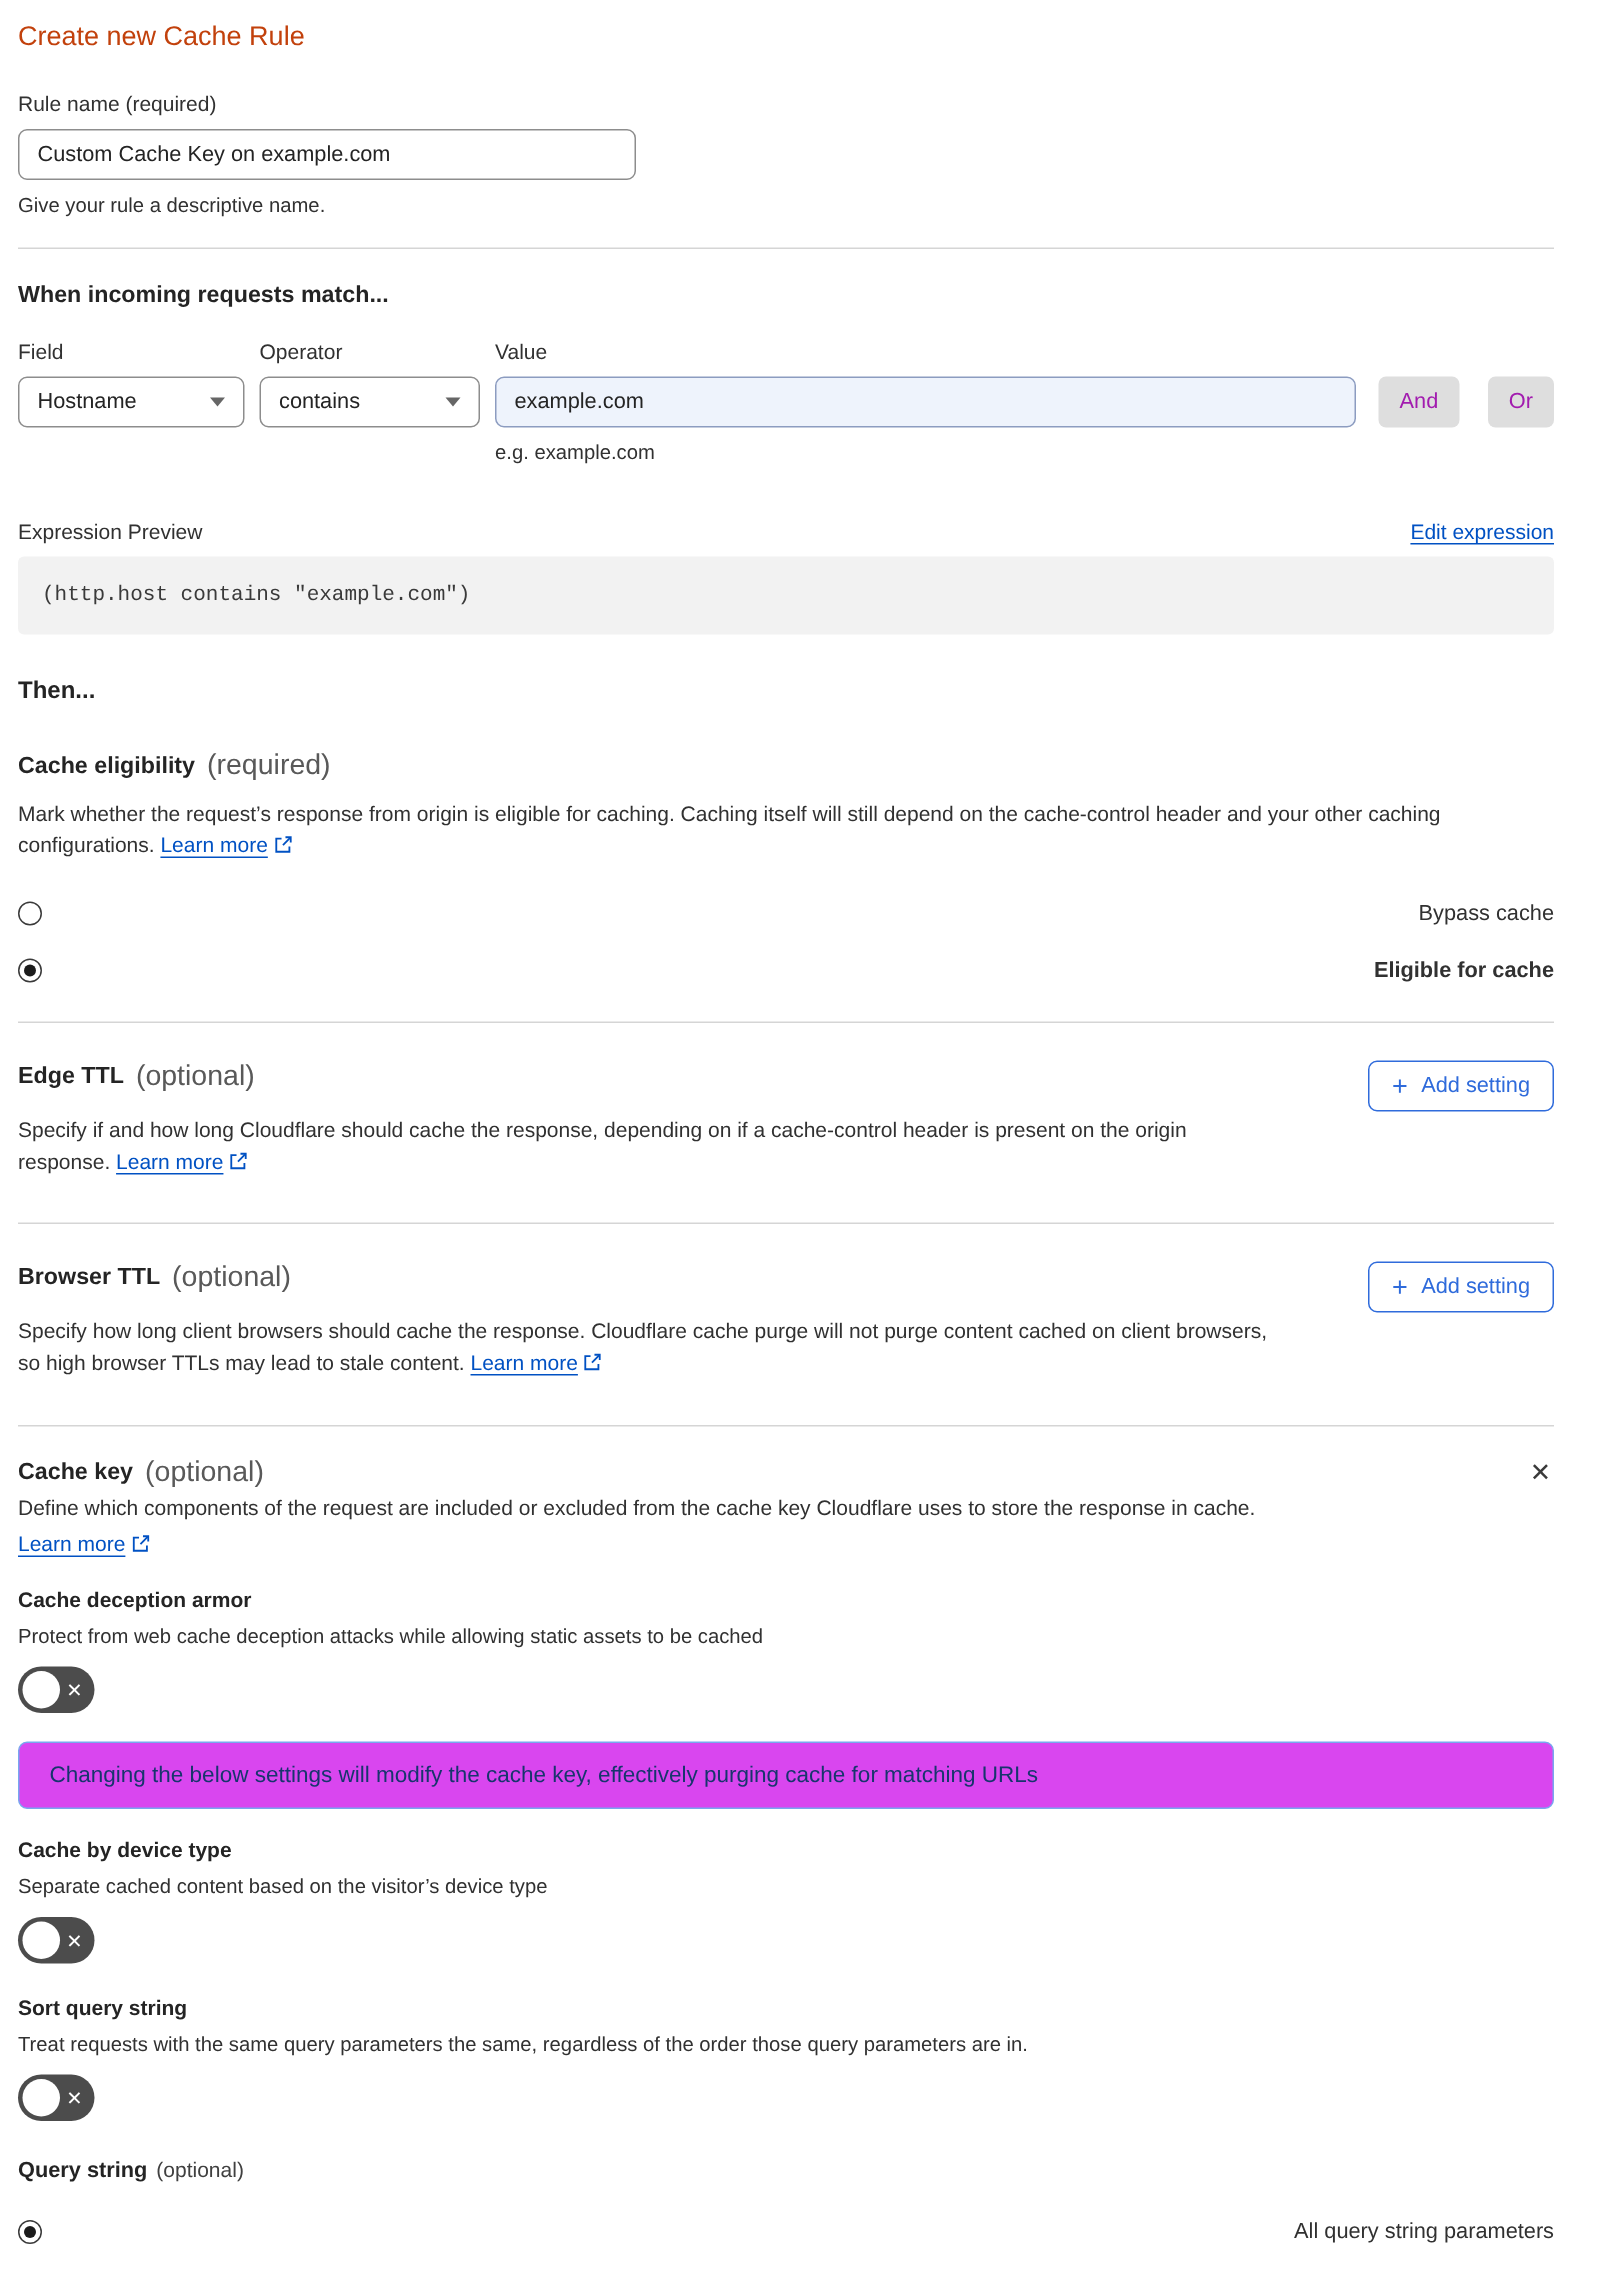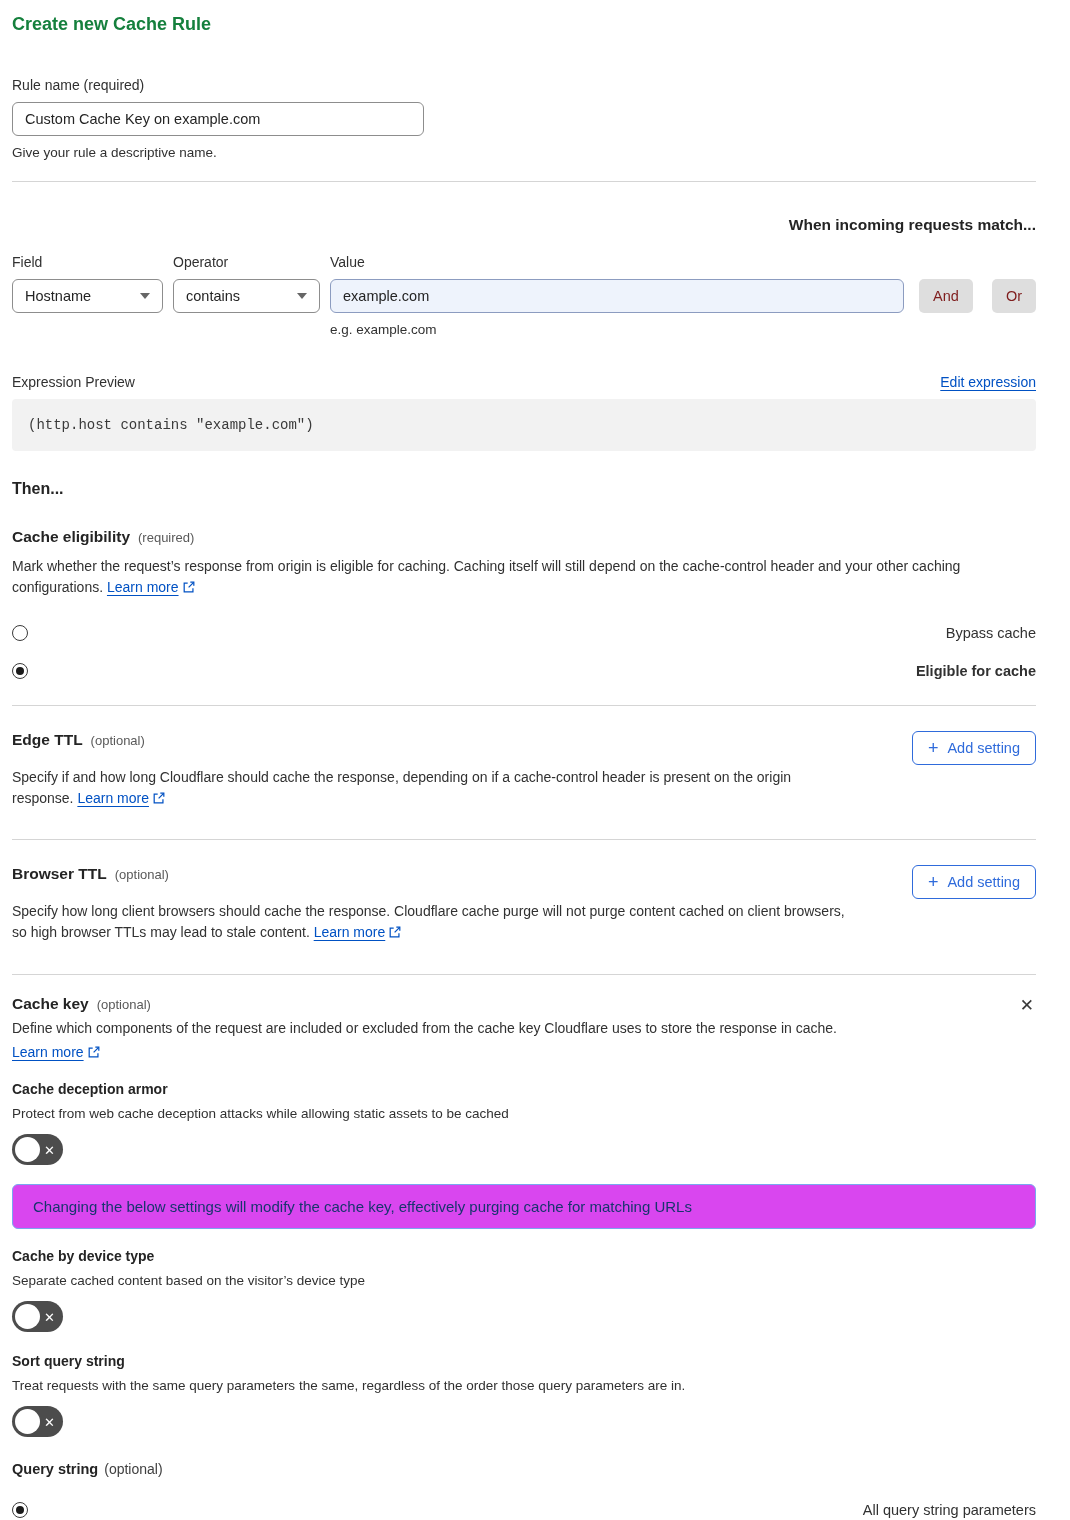--- a/index.html
+++ b/index.html
@@ -5,21 +5,21 @@
   * { box-sizing: border-box; margin: 0; padding: 0; }
   html,body { background:#fff; }
   body {
     width:1070px; height:1520px; overflow:hidden;
     font-family:"Liberation Sans", sans-serif;
     color:#313131;
     -webkit-font-smoothing:antialiased;
   }
   .container { width:1024px; margin:14px 0 0 12px; }
 
-  h1.page-title { font-size:18px; font-weight:700; color:#15803d; margin-bottom:42px; }
+  h1.page-title { font-size:18px; font-weight:400; color:#c2410c; margin-bottom:26px; }
 
   .form-label { font-size:14px; margin-bottom:9px; }
   .text-input {
     height:34px; border:1px solid #8d8d8d; border-radius:6px;
     padding:0 12px; font-size:14.5px; font-family:"Liberation Sans", sans-serif;
     color:#242424; background:#fff; outline:none; display:block;
   }
   .rule-name-input { width:412px; }
   .helper { font-size:13.5px; margin-top:9px; color:#313131; }
 
@@ -40,41 +40,41 @@
     display:flex; align-items:center; justify-content:space-between;
     padding:0 12px; font-size:14.5px; color:#242424; cursor:pointer;
   }
   .caret { width:0; height:0; border-left:5px solid transparent; border-right:5px solid transparent; border-top:6px solid #666; }
   .value-input {
     width:100%; background:#eef3fc; border-color:#8c9cc0; color:#242424;
   }
   .andor { display:flex; margin-left:15px; margin-bottom:0; }
   .btn-gray {
     height:34px; padding:0 14px; border:none; border-radius:5px;
-    background:#dedede; color:#7f1d1d; font-size:14.5px;
+    background:#dedede; color:#a21caf; font-size:14.5px;
     font-family:"Liberation Sans", sans-serif; cursor:pointer;
   }
   .btn-gray + .btn-gray { margin-left:19px; }
   .eg-helper { margin-left:318px; }
 
   
   .expr-row { display:flex; justify-content:space-between; align-items:baseline; margin-top:37px; }
   .expr-label { font-size:14px; }
   a.link { color:#0051c3; text-decoration:underline; text-underline-offset:3px; font-size:14px; cursor:pointer; }
   .code-block {
     margin-top:9px; background:#f2f2f2; border-radius:4px;
     padding:18px 16px; font-family:"Liberation Mono","DejaVu Sans Mono",monospace;
     font-size:14px; color:#3a3a3a;
   }
 
   .then-heading { font-size:16px; font-weight:700; color:#242424; margin-top:29px; }
 
   .sec-title-row { display:flex; align-items:center; }
   .sec-title { font-size:15.5px; font-weight:700; color:#242424; }
-  .sec-optional { font-size:13px; color:#595959; margin-left:8px; }
+  .sec-optional { font-size:19px; color:#595959; margin-left:8px; }
   .desc { font-size:14px; line-height:21px; margin-top:10px; }
   .desc .ext-icon, .learn-line .ext-icon { vertical-align:-2px; margin-left:3px; }
 
   
   .radio-row { display:flex; align-items:center; margin-top:22px; cursor:pointer;justify-content:space-between; }
   .radio {
     width:16px; height:16px; border:1.5px solid #3a3a3a; border-radius:50%;
     flex:0 0 16px; display:flex; align-items:center; justify-content:center; background:#fff;
   }
   .radio.checked::after { content:''; width:8px; height:8px; border-radius:50%; background:#1b1b1b; }
@@ -130,21 +130,21 @@
   <h1 class="page-title">Create new Cache Rule</h1>
 
   <div>
     <div class="form-label">Rule name (required)</div>
     <input class="text-input rule-name-input" type="text" value="Custom Cache Key on example.com" style="">
     <div class="helper">Give your rule a descriptive name.</div>
   </div>
 
   <hr class="divider mt20">
 
-  <div style="margin-top:34px;text-align:right;" class="section-heading">When incoming requests match...</div>
+  <div style="margin-top:22px;" class="section-heading">When incoming requests match...</div>
 
   <div class="cond-row">
     <div class="cond-col col-field">
       <div class="form-label">Field</div>
       <div class="select">
         <span>Hostname</span>
         <span class="caret"></span>
       </div>
     </div>
     <div class="cond-col col-operator">

